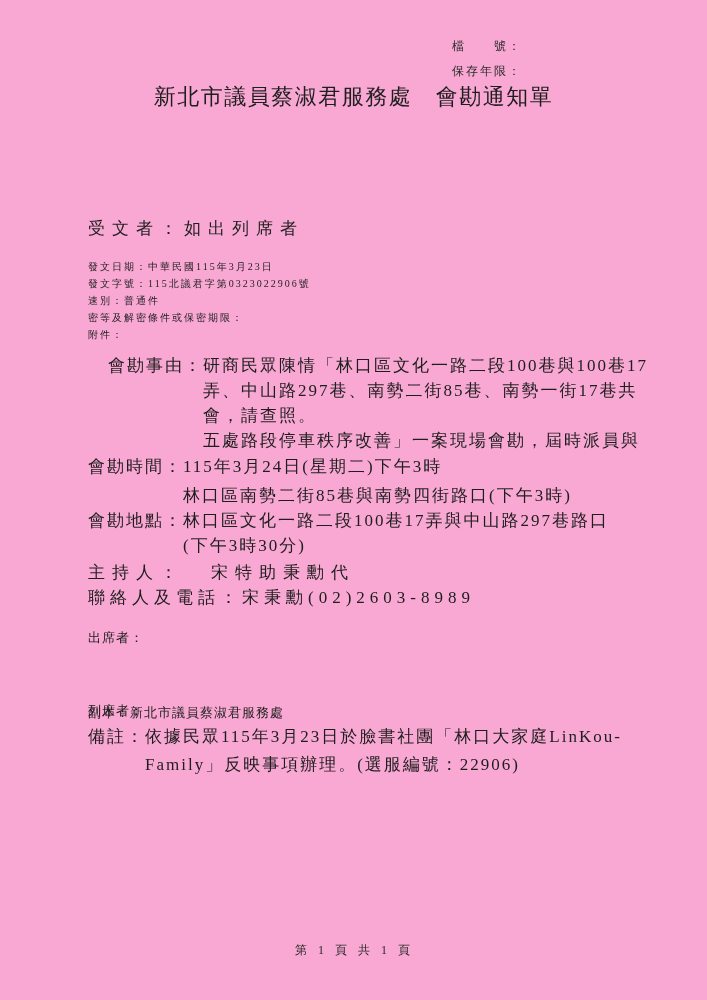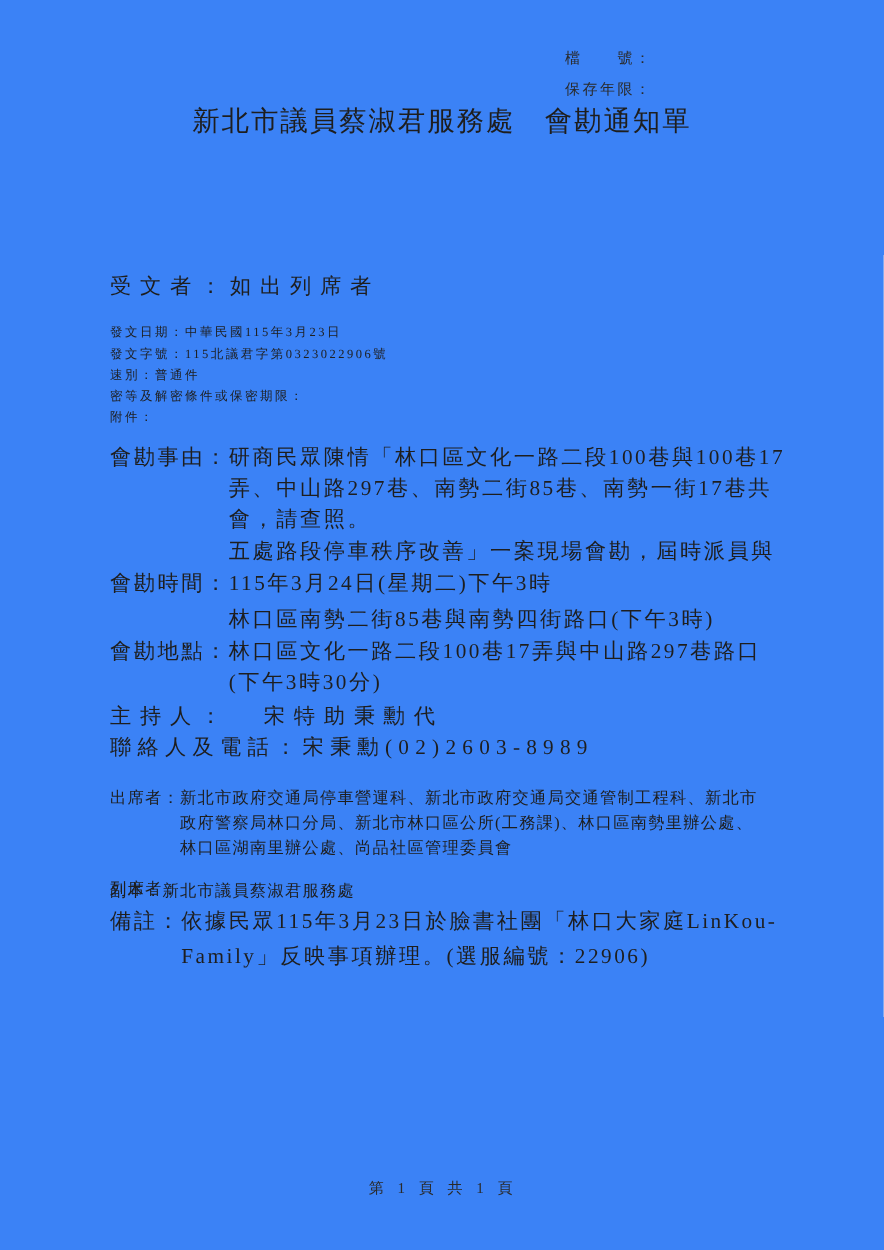--- a/index.html
+++ b/index.html
@@ -1,20 +1,20 @@
 <!DOCTYPE html>
 <html><head>
 <meta charset="utf-8">
 <style>
   html,body { margin:0; padding:0; background:#e9e9e9; }
   .page {
     position:relative;
     width:707px; height:1000px;
     margin:0 auto;
-    background:#3b82f6;
+    background:#f9a8d4;
     color:#1e1e1e;
     font-family:"Liberation Serif","DejaVu Serif",serif;
     overflow:hidden;
   }
   .stamp {
     position:absolute; left:452px; top:34px;
     font-size:12px; line-height:25px; letter-spacing:2px;
     color:#2a2a2a;
   }
   .title {
@@ -32,21 +32,21 @@
     font-size:10px; line-height:17px; letter-spacing:2px;
   }
   .sec {
     position:absolute; left:88px; width:545px;
     font-size:17px; letter-spacing:2px;
     display:flex; align-items:flex-start;
   }
   .sec .lbl { flex:0 0 auto; white-space:nowrap; }
   .sec .val { flex:1 1 auto; }
   .lh25 .val div, .lh25 .lbl { line-height:25px; }
-  .sec-reason   { top:353px; }
+  .sec-reason   { top:353px;margin-left:20px; }
   .sec-time     { top:455px; }
   .sec-location { top:483px;align-items:center; }
   .sec-host     { top:561px; letter-spacing:7px;gap:27px; }
   .sec-contact  { top:586px; letter-spacing:5px; }
   .sec-attend   { top:628px; font-size:13px; letter-spacing:1px; }
   .sec-attend .val div, .sec-attend .lbl { line-height:20px; }
   .sec-observe  { top:702px; font-size:13px; letter-spacing:1px; }
   .sec-copy     { top:704px; font-size:13px; letter-spacing:1px; }
   .sec-remarks  { top:723px; }
   .sec-remarks .val div, .sec-remarks .lbl { line-height:28px; }
@@ -108,25 +108,20 @@
     <span class="val">宋特助秉勳代</span>
   </div>
 
   <div class="sec sec-contact">
     <span class="lbl">聯絡人及電話：</span>
     <span class="val">宋秉勳(02)2603-8989</span>
   </div>
 
   <div class="sec sec-attend">
     <span class="lbl">出席者：</span>
-    <span class="val">
-      <div>新北市政府交通局停車營運科、新北市政府交通局交通管制工程科、新北市</div>
-      <div>政府警察局林口分局、新北市林口區公所(工務課)、林口區南勢里辦公處、</div>
-      <div>林口區湖南里辦公處、尚品社區管理委員會</div>
-    </span>
   </div>
 
   <div class="sec sec-observe">
     <span class="lbl">列席者：</span>
     <span class="val"></span>
   </div>
 
   <div class="sec sec-copy">
     <span class="lbl">副本：</span>
     <span class="val">新北市議員蔡淑君服務處</span>

